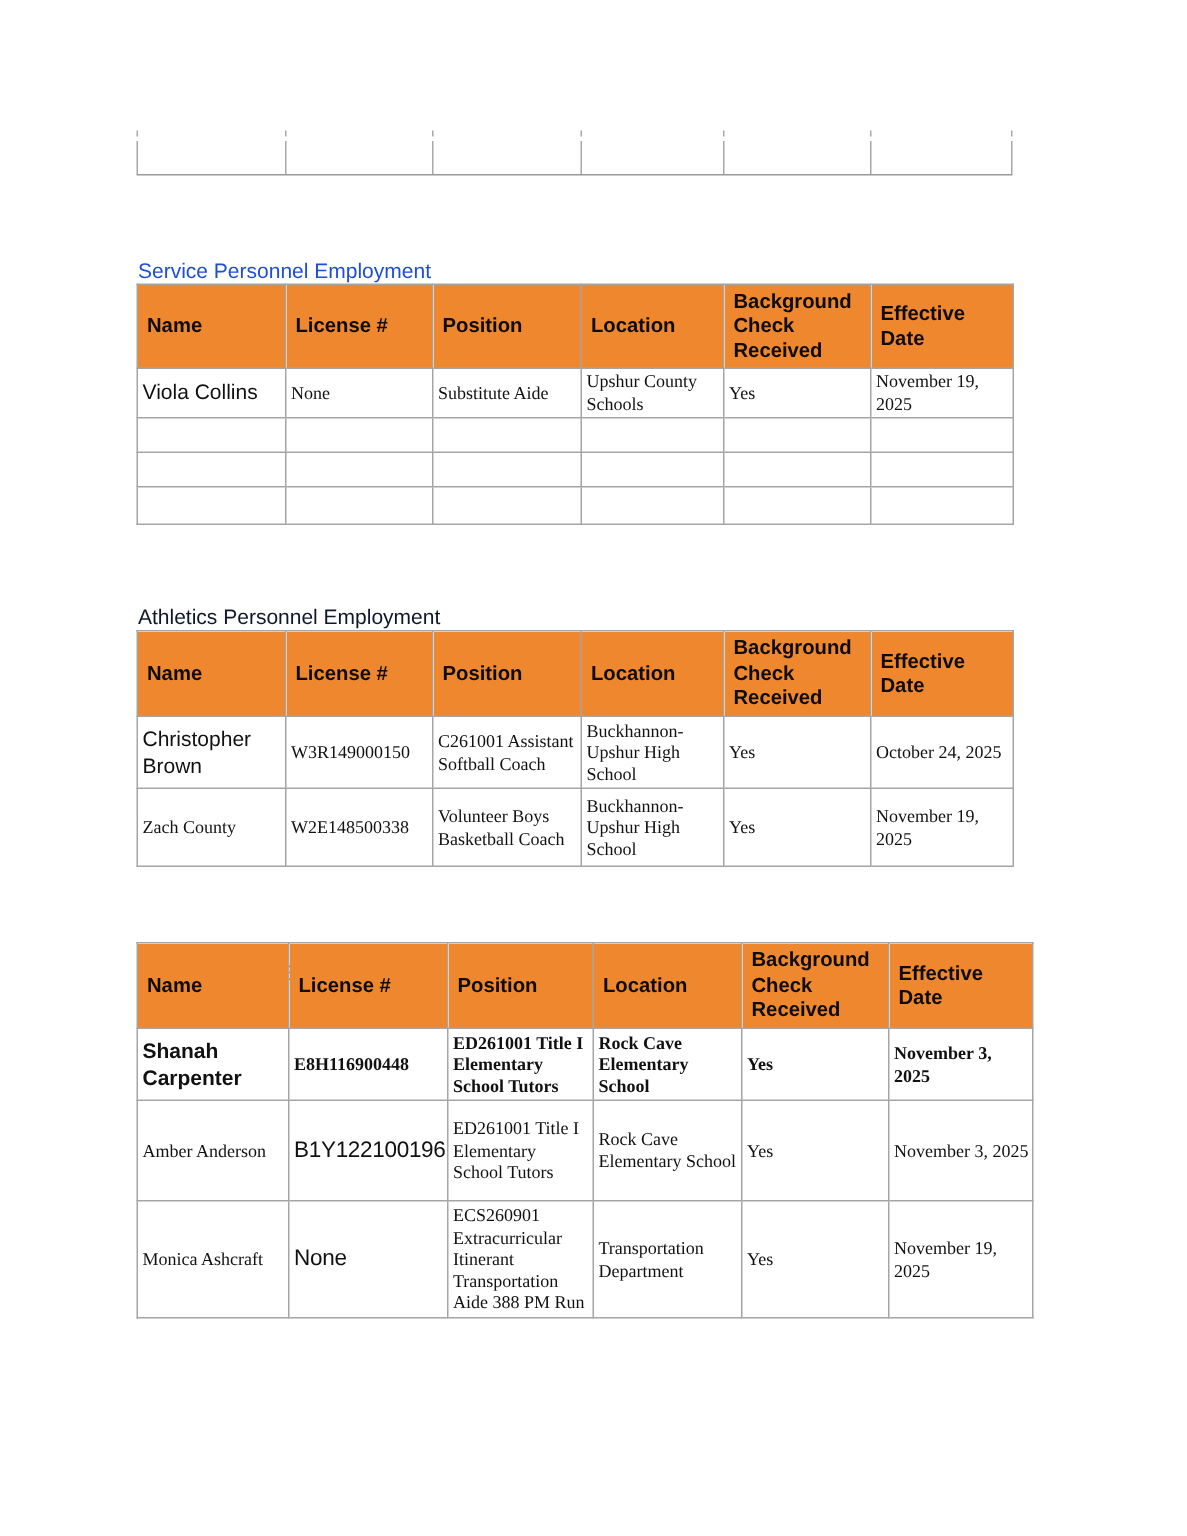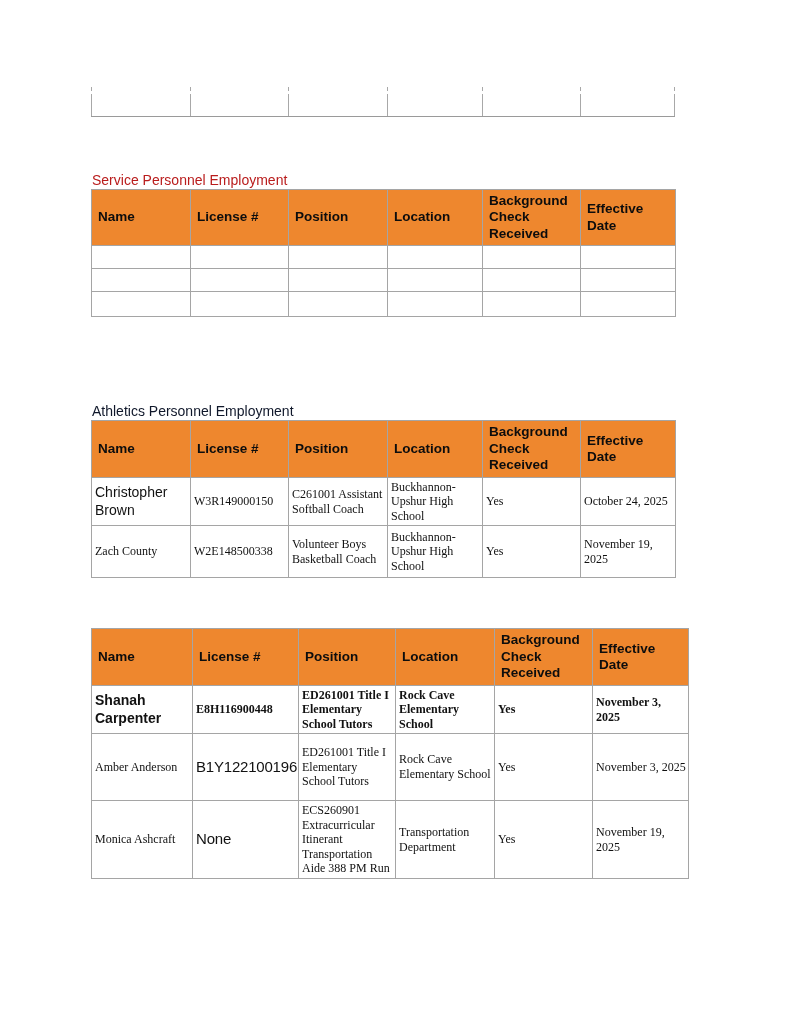--- a/index.html
+++ b/index.html
@@ -52,41 +52,49 @@
     <div class="lastrow">
         <div></div>
         <div></div>
         <div></div>
         <div></div>
         <div></div>
         <div></div>
       </div>
   </div>
 
-  <h2 class="title" id="title-0" style="color: #b91c1c;">Service Personnel Employment</h2>
+  <h2 class="title" id="title-0" style="color: #1d4ed8;">Service Personnel Employment</h2>
   <table class="grid" id="table-0">
       <colgroup>
         <col style="width: 99px;">
         <col style="width: 98px;">
         <col style="width: 99px;">
         <col style="width: 95px;">
         <col style="width: 98px;">
         <col style="width: 95px;">
       </colgroup>
       <thead>
         <tr style="height: 56px;">
           <th style="background: rgb(238, 135, 46);">Name</th>
           <th style="background: rgb(238, 135, 46);">License #</th>
           <th style="background: rgb(238, 135, 46);">Position</th>
           <th style="background: rgb(238, 135, 46);">Location</th>
           <th style="background: rgb(238, 135, 46);">Background Check Received</th>
           <th style="background: rgb(238, 135, 46);">Effective Date</th>
         </tr>
       </thead>
       <tbody>
+        <tr style="height: 32px;">
+          <td class="sans">Viola Collins</td>
+          <td class="serif">None</td>
+          <td class="serif">Substitute Aide</td>
+          <td class="serif">Upshur County Schools</td>
+          <td class="serif">Yes</td>
+          <td class="serif">November 19, 2025</td>
+        </tr>
         <tr style="height: 23px;">
           <td class="serif"></td>
           <td class="serif"></td>
           <td class="serif"></td>
           <td class="serif"></td>
           <td class="serif"></td>
           <td class="serif"></td>
         </tr>
         <tr style="height: 23px;">
           <td class="serif"></td>

